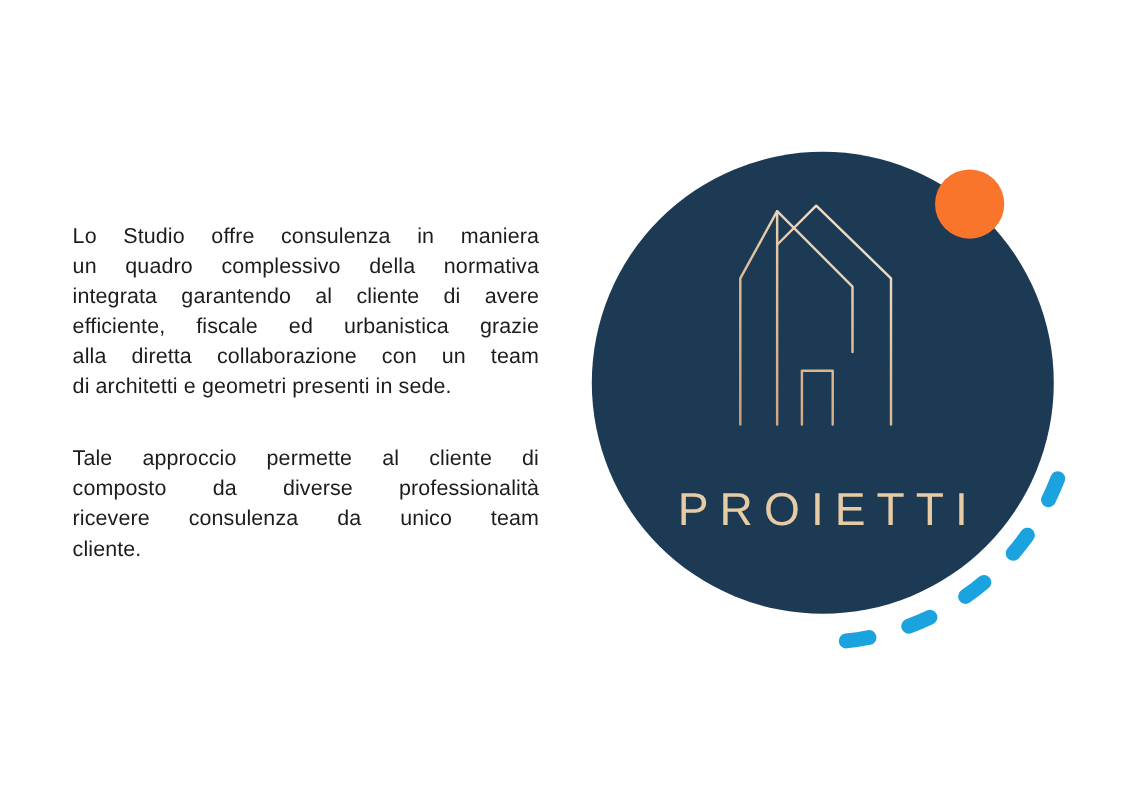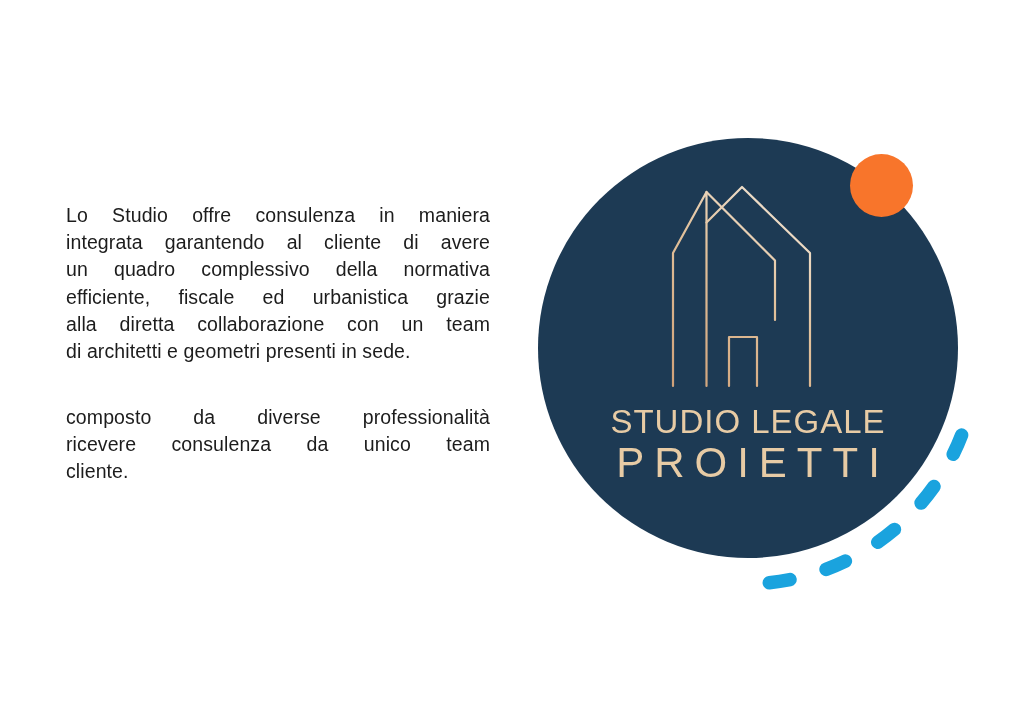--- a/index.html
+++ b/index.html
@@ -49,28 +49,29 @@
     text-indent:10px; 
   }
 </style>
 </head>
 <body>
 
 <div id="canvas" style="background: rgb(255, 255, 255);">
 
   <div class="para para-1">
     <div class="tline">Lo Studio offre consulenza in maniera</div>
+    <div class="tline">un quadro complessivo della normativa</div>
     <div class="tline">integrata garantendo al cliente di avere</div>
-    <div class="tline">un quadro complessivo della normativa</div>
     <div class="tline">efficiente, fiscale ed urbanistica grazie</div>
     <div class="tline">alla diretta collaborazione con un team</div>
     <div class="tline last">di architetti e geometri presenti in sede.</div>
   </div>
 
   <div class="para para-2">
+    <div class="tline">Tale approccio permette al cliente di</div>
     <div class="tline">composto da diverse professionalità</div>
     <div class="tline">ricevere consulenza da unico team</div>
     <div class="tline last">cliente.</div>
   </div>
 
   <div class="brand-circle"></div>
   <div class="orange-dot"></div>
 
   <svg class="house-svg" width="184" height="228" viewBox="648 170 184 228">
     <defs>
@@ -81,20 +82,19 @@
       </linearGradient>
     </defs>
     <g fill="none" stroke="url(#houseGrad)" stroke-width="2.2" stroke-linecap="round" stroke-linejoin="round">
       <path d="M 673 386 L 673 253 L 706.5 192 L 706.5 386"></path>
       <path d="M 706.5 192 L 775 260.5 L 775 320"></path>
       <path d="M 706.5 222.5 L 742 187 L 810 253 L 810 386"></path>
       <path d="M 729 386 L 729 337 L 757 337 L 757 386"></path>
     </g>
   </svg>
 
-  <div class="logo-line logo-studio">STUDIO LEGALE</div>
   <div class="logo-line logo-name">PROIETTI</div>
 
   <svg class="arc-svg" width="300" height="220" viewBox="720 400 300 220">
     <path d="M 961.6 435.1 A 232 232 0 0 1 769.3 582.7" fill="none" stroke="var(--blue, #1aa3de)" stroke-width="13.5" stroke-linecap="round" stroke-dasharray="21 37.5"></path>
   </svg>
 
 </div>
 
 </body></html>

